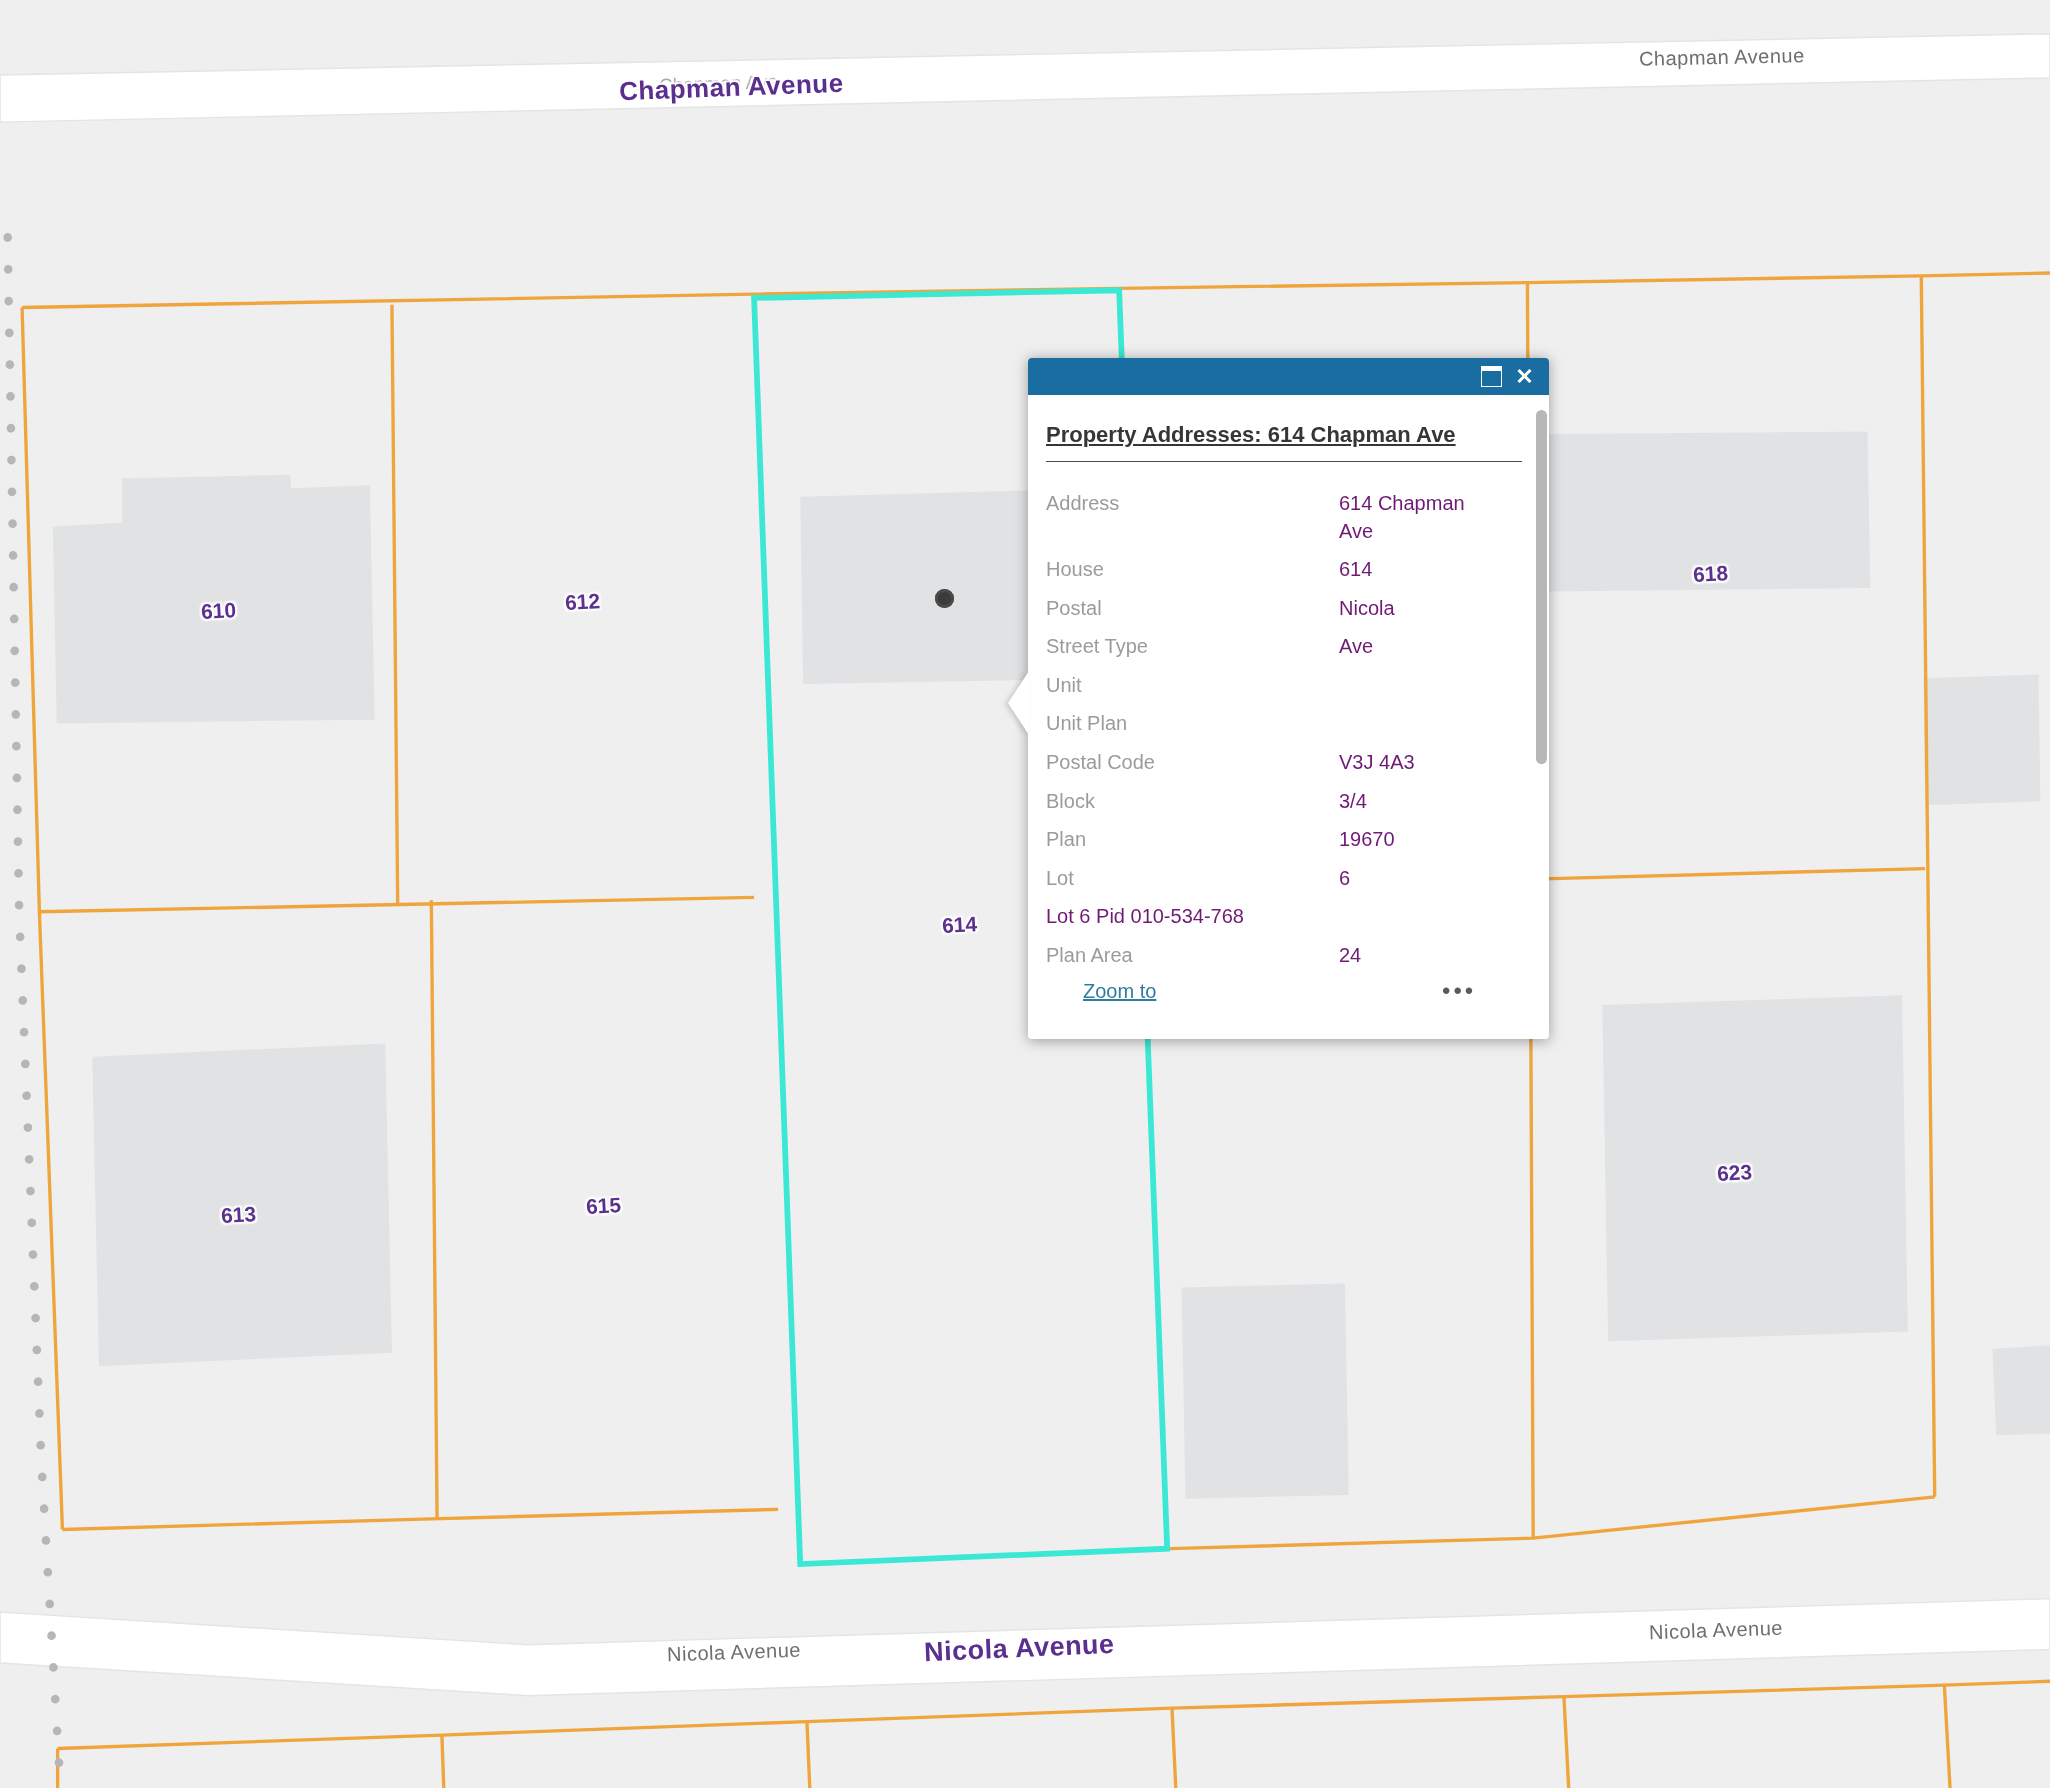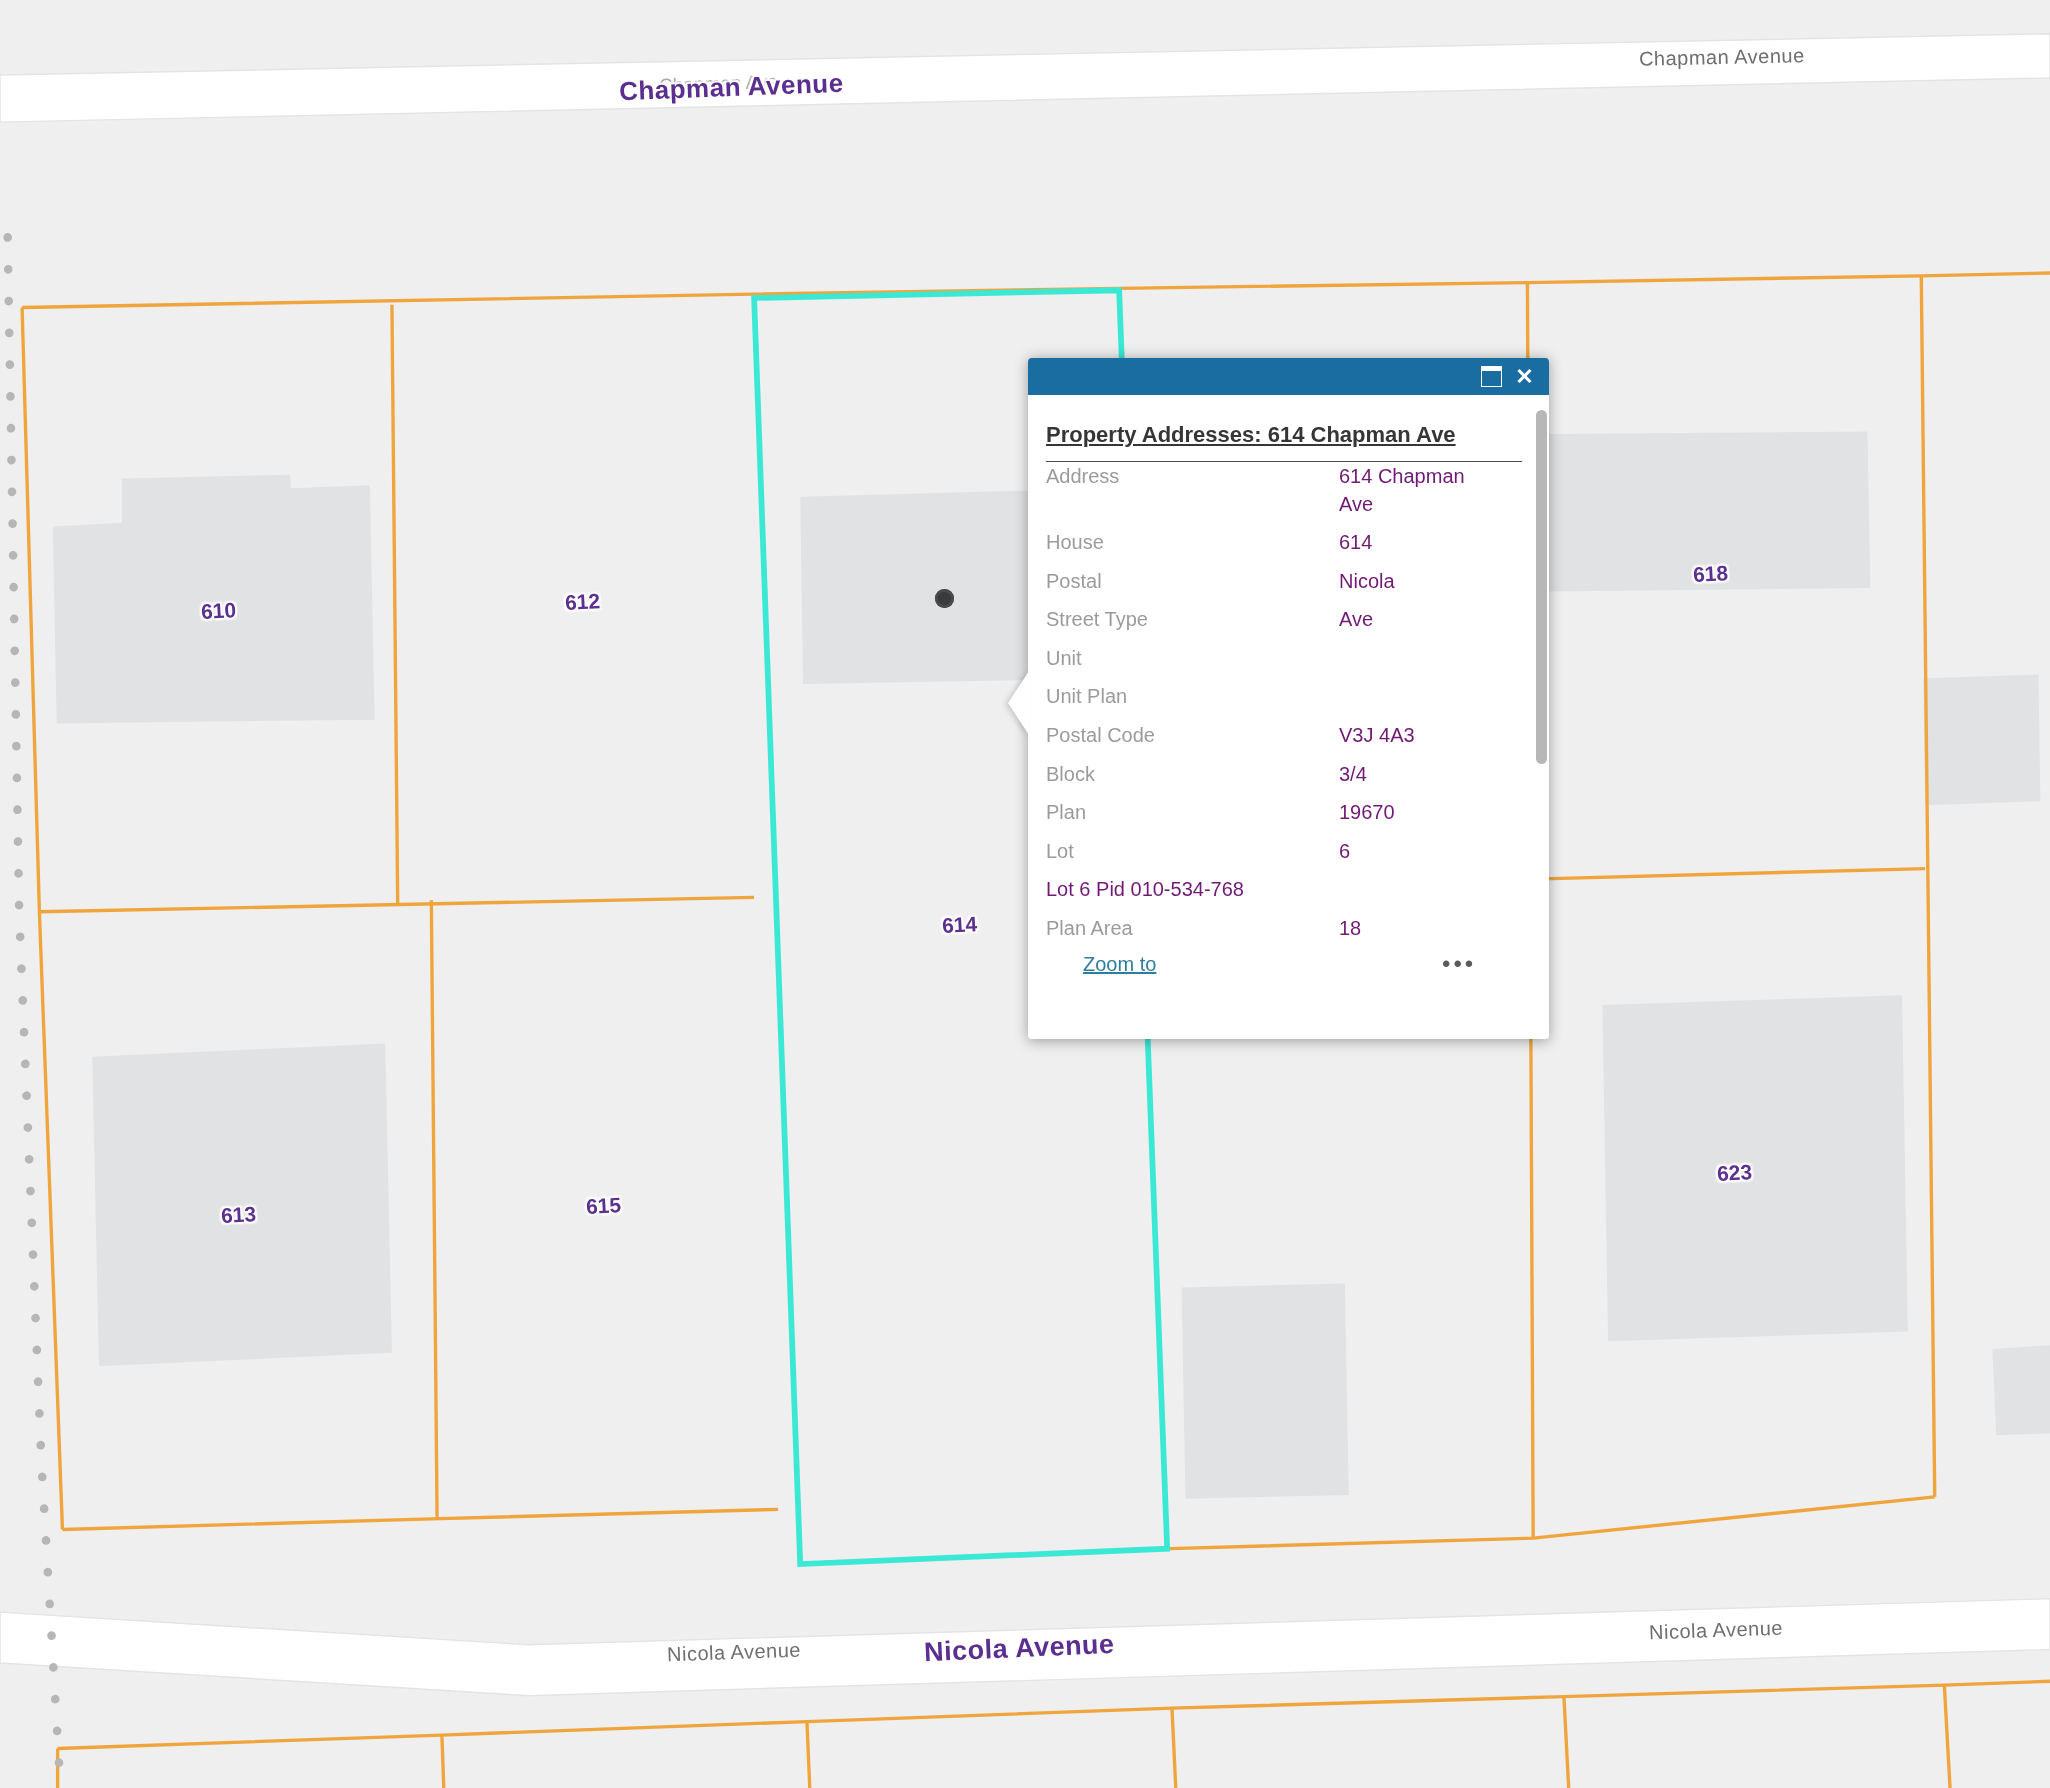--- a/index.html
+++ b/index.html
@@ -21,21 +21,21 @@
   .popup-header{height:37px;background:#1a6da1;border-radius:3.8px 3.8px 0 0;display:flex;
     align-items:center;justify-content:flex-end;gap:13.4px;padding-right:15.4px;}
   .btn-max{width:19px;height:14.4px;border:1.9px solid #fff;border-top:5.8px solid #fff;cursor:pointer;}
   .btn-close{color:#fff;font-size:22px;font-weight:bold;line-height:1;cursor:pointer;}
   .popup-tail{position:absolute;left:-20px;top:313px;width:0;height:0;
     border-top:32px solid transparent;border-bottom:32px solid transparent;border-right:21px solid #fff;
     filter:drop-shadow(-2.9px 1.9px 2.9px rgba(0,0,0,.15));}
   .popup-content{padding:25px 19px 11.5px 18px;}
   .popup-title{font-size:22px;font-weight:bold;color:#363636;line-height:29px;margin-bottom:11.5px;text-decoration:underline;}
   .popup-divider{border-bottom:1.9px solid #4c4c4c;margin-right:7.7px;}
-  .rows{}
+  .rows{margin-top:27px;}
   .row{display:grid;grid-template-columns:293px 142px;margin-bottom:10.6px;font-size:20px;line-height:28px;}
   .row .lbl{color:#9b9b9b;}
   .row .val{color:#701a75;}
   .popup-footer{display:flex;justify-content:space-between;align-items:center;margin-top:8.6px;padding-right:54px;}
   .zoom-to{color:#2e7d9e;font-size:20px;text-decoration:underline;cursor:pointer;margin-left:37px;}
   .ellipsis{color:#5a5a5a;font-size:24px;letter-spacing:2.9px;line-height:9.6px;cursor:pointer;}
   .scroll-thumb{position:absolute;right:1.9px;top:52px;width:11.5px;height:354px;background:#b7b7b7;border-radius:5.8px;cursor:pointer;}
 </style>
 </head>
 <body>
@@ -148,21 +148,21 @@
       </div>
       <div class="row">
         <span class="lbl">Lot</span>
         <span class="val">6</span>
       </div>
       <div class="row">
         <span class="val">Lot 6 Pid 010-534-768</span>
       </div>
       <div class="row">
         <span class="lbl">Plan Area</span>
-        <span class="val">18</span>
+        <span class="val">24</span>
       </div>
     </div>
     <div class="popup-footer">
       <a class="zoom-to">Zoom to</a>
       <span class="ellipsis">•••</span>
     </div>
   </div>
   <div class="scroll-thumb"></div>
 </div>
 

